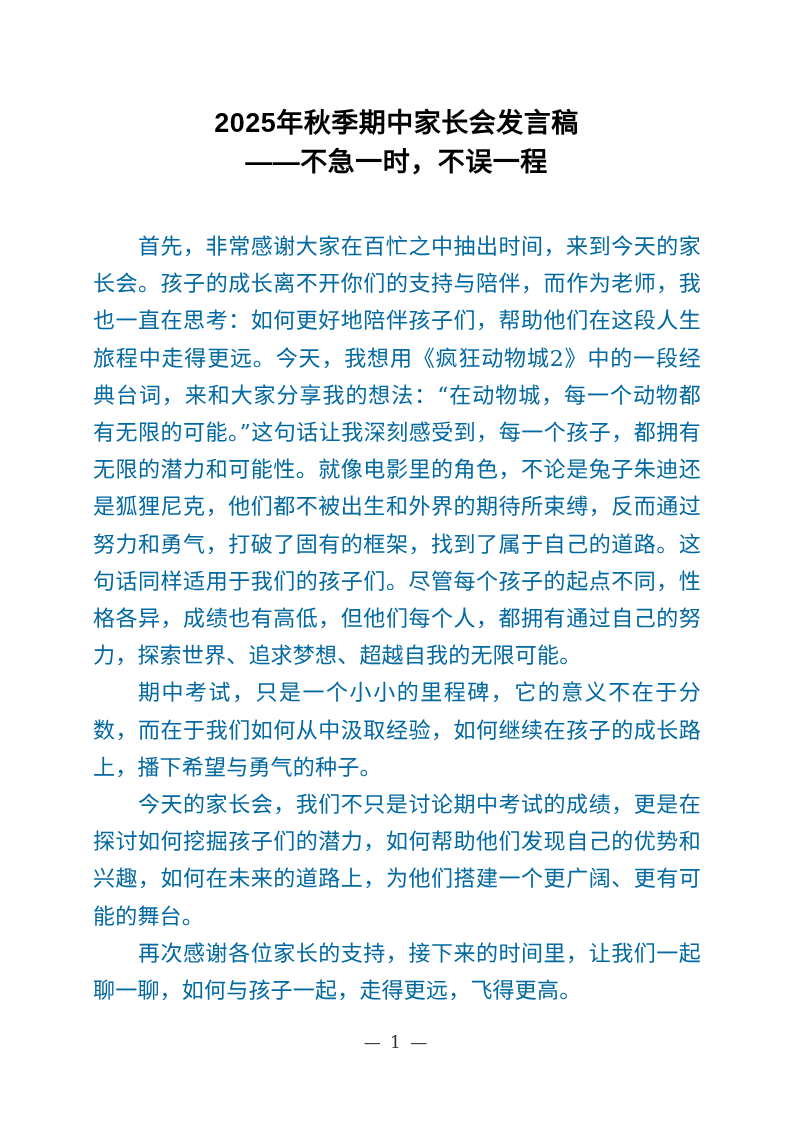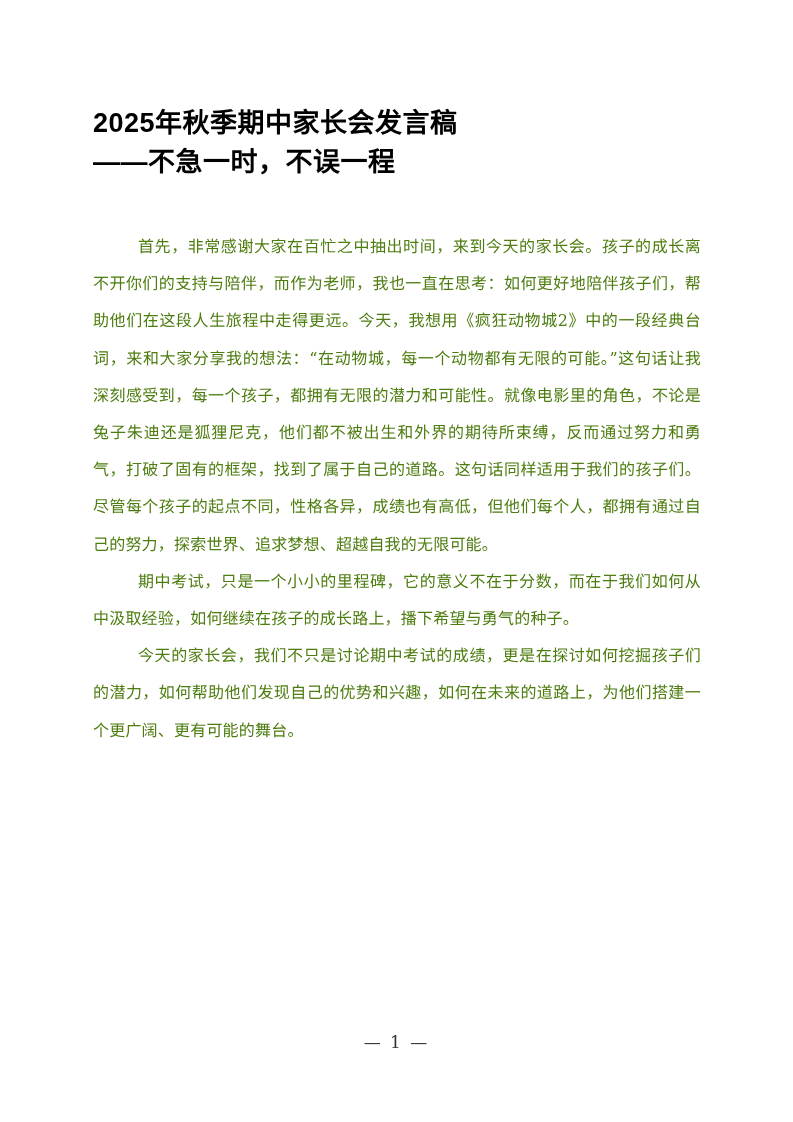--- a/index.html
+++ b/index.html
@@ -18,20 +18,21 @@
     overflow: hidden;
     box-sizing: border-box;
   }
 
   
   .title-block {
     position: absolute;
     left: 93px;
     right: 93px;
     top: 104px;
+    text-align: center;
   }
 
   .doc-title,
   .doc-subtitle {
     font-family: "Liberation Sans", "DejaVu Sans", sans-serif;
     font-weight: bold;
     font-size: 27px;
     line-height: 39px;
     color: #000000;
     letter-spacing: 0.5px;
@@ -41,23 +42,23 @@
   
   .body-block {
     position: absolute;
     left: 93px;
     top: 228px;
     width: 608px;
   }
 
   .para {
     font-family: "DejaVu Serif", "Liberation Serif", serif;
-    font-size: 16px;
+    font-size: 22px;
     line-height: 37.2px;
-    color: #4d7c0f;
+    color: #0369a1;
     text-align: justify;
     text-justify: inter-character;
     text-indent: 45px;
     margin: 0;
     letter-spacing: 0.2px;
     word-break: break-all;
   }
 
   
   .footer {
@@ -80,17 +81,18 @@
 
   <div class="title-block">
     <div class="doc-title">2025年秋季期中家长会发言稿</div>
     <div class="doc-subtitle">——不急一时，不误一程</div>
   </div>
 
   <div class="body-block">
     <p class="para">首先，非常感谢大家在百忙之中抽出时间，来到今天的家长会。孩子的成长离不开你们的支持与陪伴，而作为老师，我也一直在思考：如何更好地陪伴孩子们，帮助他们在这段人生旅程中走得更远。今天，我想用《疯狂动物城2》中的一段经典台词，来和大家分享我的想法：“在动物城，每一个动物都有无限的可能。”这句话让我深刻感受到，每一个孩子，都拥有无限的潜力和可能性。就像电影里的角色，不论是兔子朱迪还是狐狸尼克，他们都不被出生和外界的期待所束缚，反而通过努力和勇气，打破了固有的框架，找到了属于自己的道路。这句话同样适用于我们的孩子们。尽管每个孩子的起点不同，性格各异，成绩也有高低，但他们每个人，都拥有通过自己的努力，探索世界、追求梦想、超越自我的无限可能。</p>
     <p class="para">期中考试，只是一个小小的里程碑，它的意义不在于分数，而在于我们如何从中汲取经验，如何继续在孩子的成长路上，播下希望与勇气的种子。</p>
     <p class="para">今天的家长会，我们不只是讨论期中考试的成绩，更是在探讨如何挖掘孩子们的潜力，如何帮助他们发现自己的优势和兴趣，如何在未来的道路上，为他们搭建一个更广阔、更有可能的舞台。</p>
+    <p class="para">再次感谢各位家长的支持，接下来的时间里，让我们一起聊一聊，如何与孩子一起，走得更远，飞得更高。</p>
   </div>
 
   <div class="footer">— 1 —</div>
 
 </div>
 
 </body></html>

